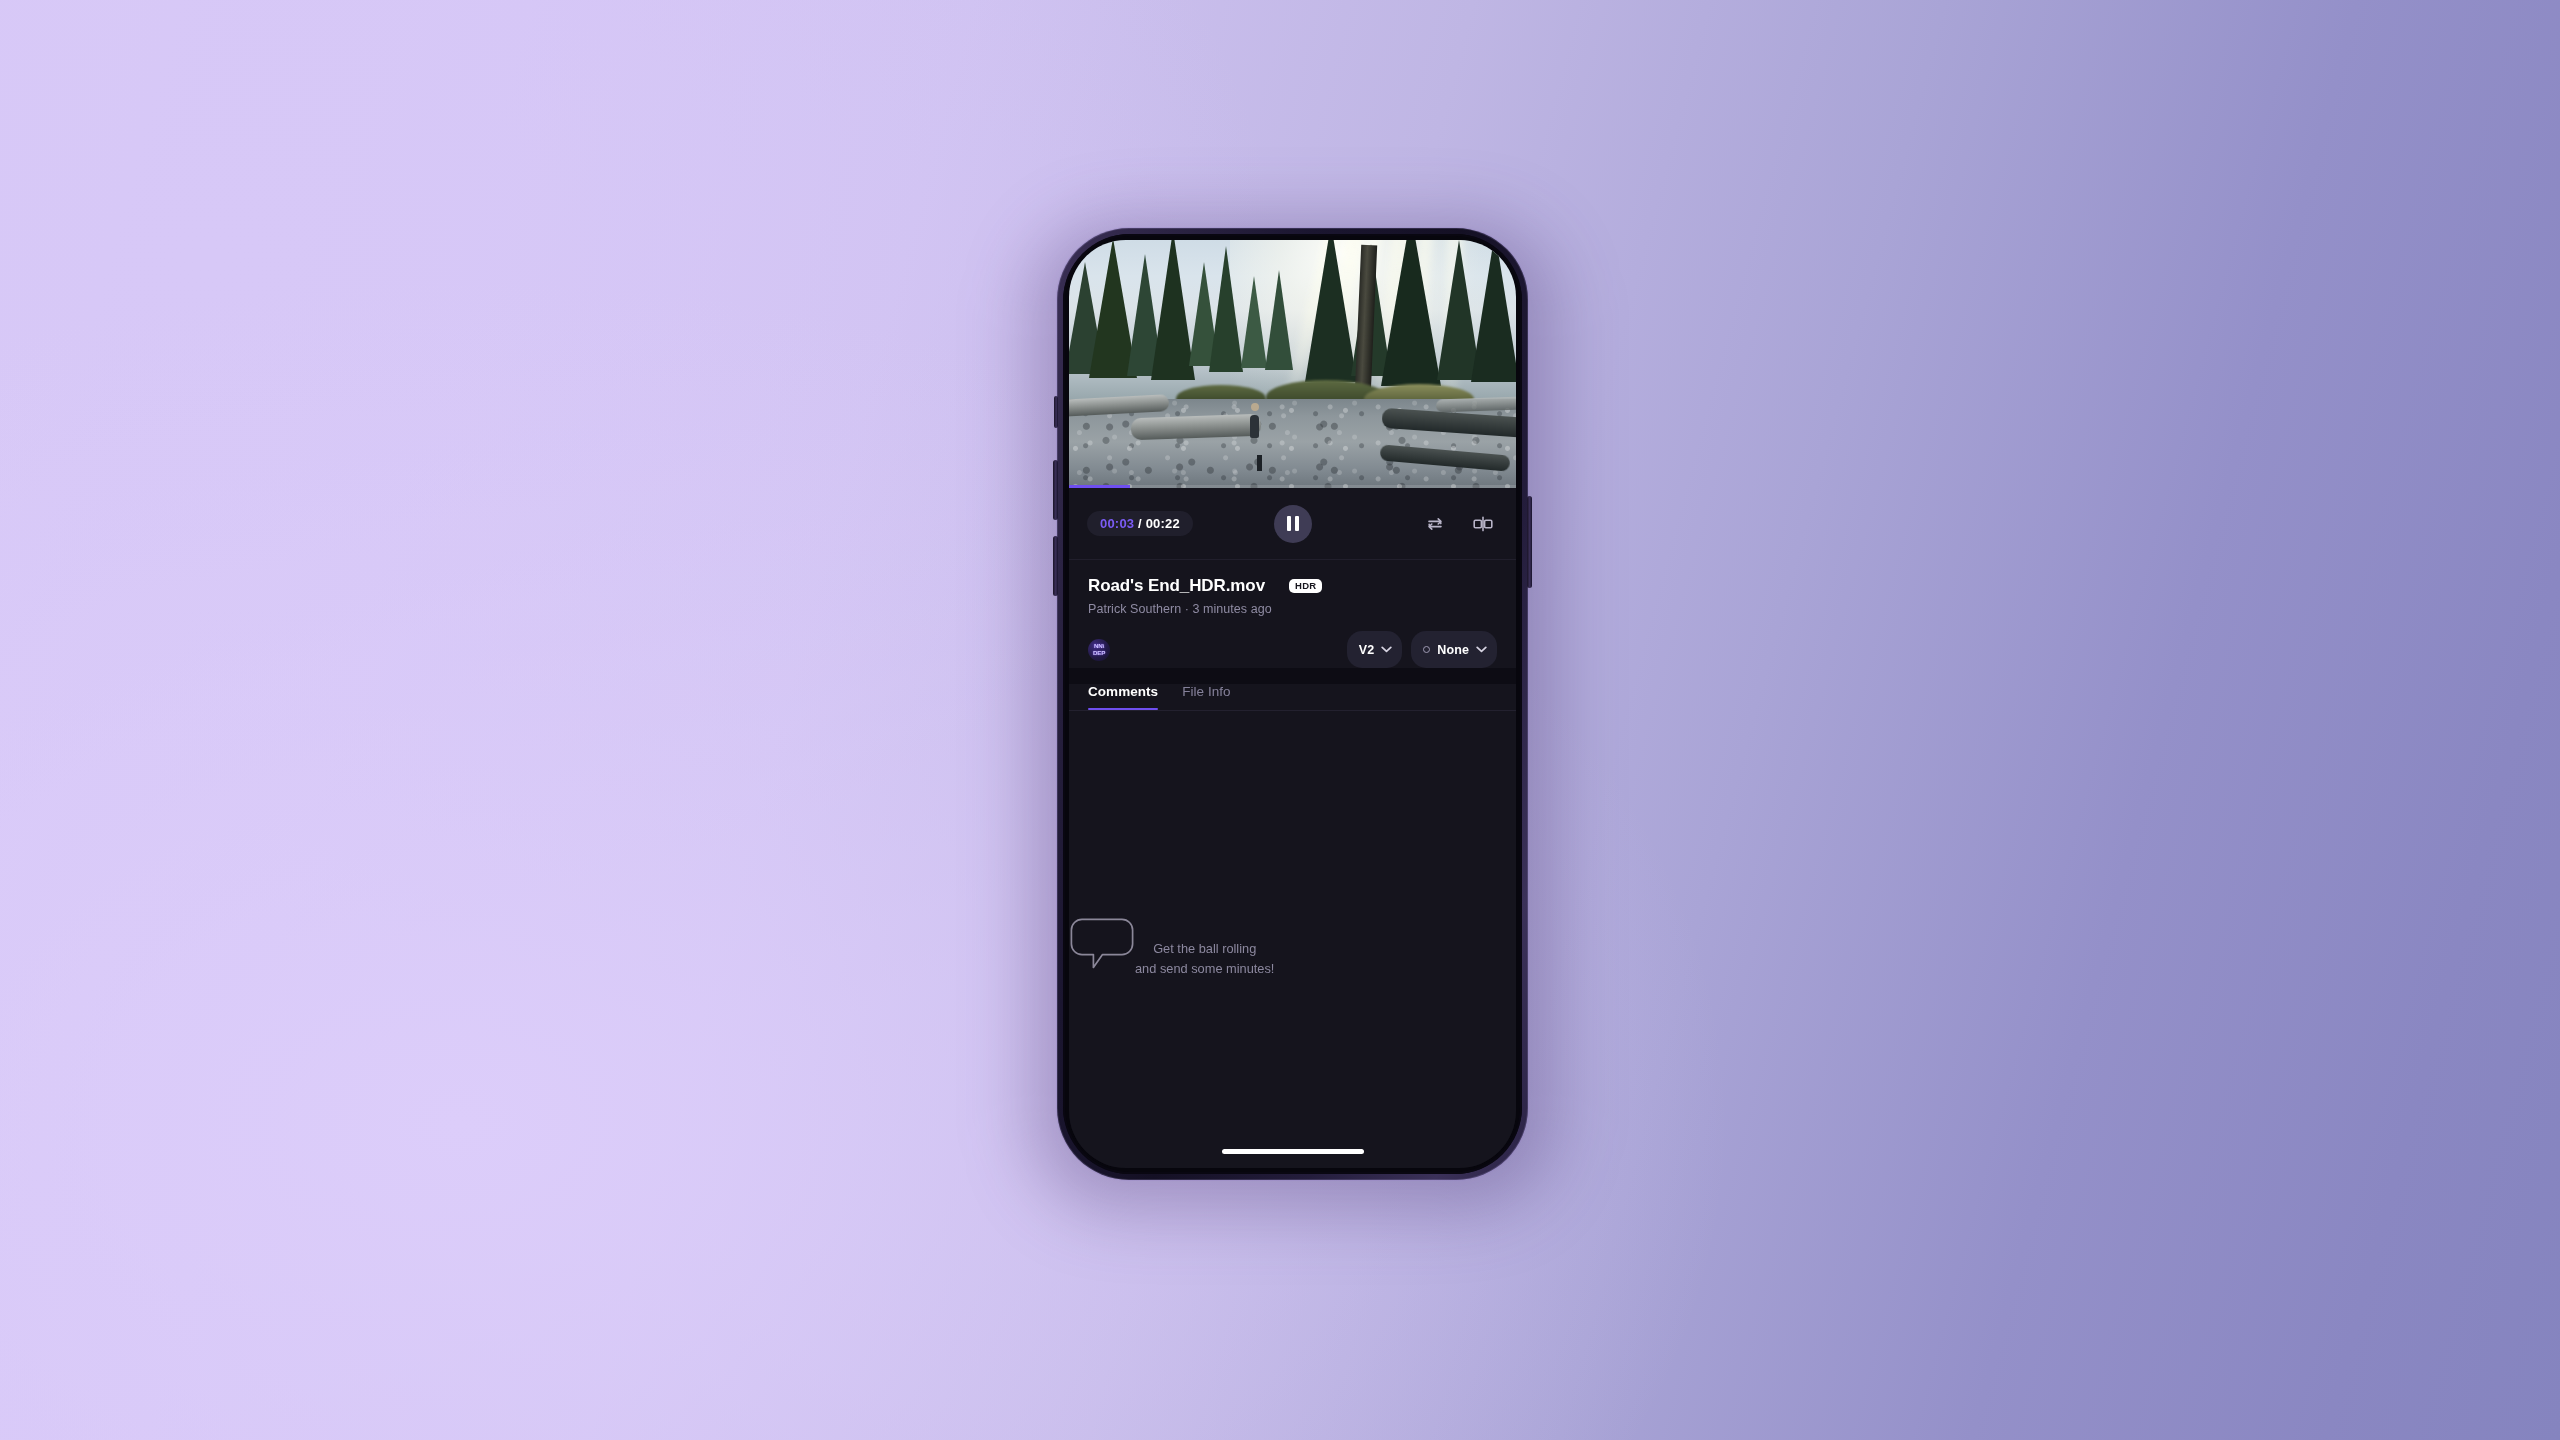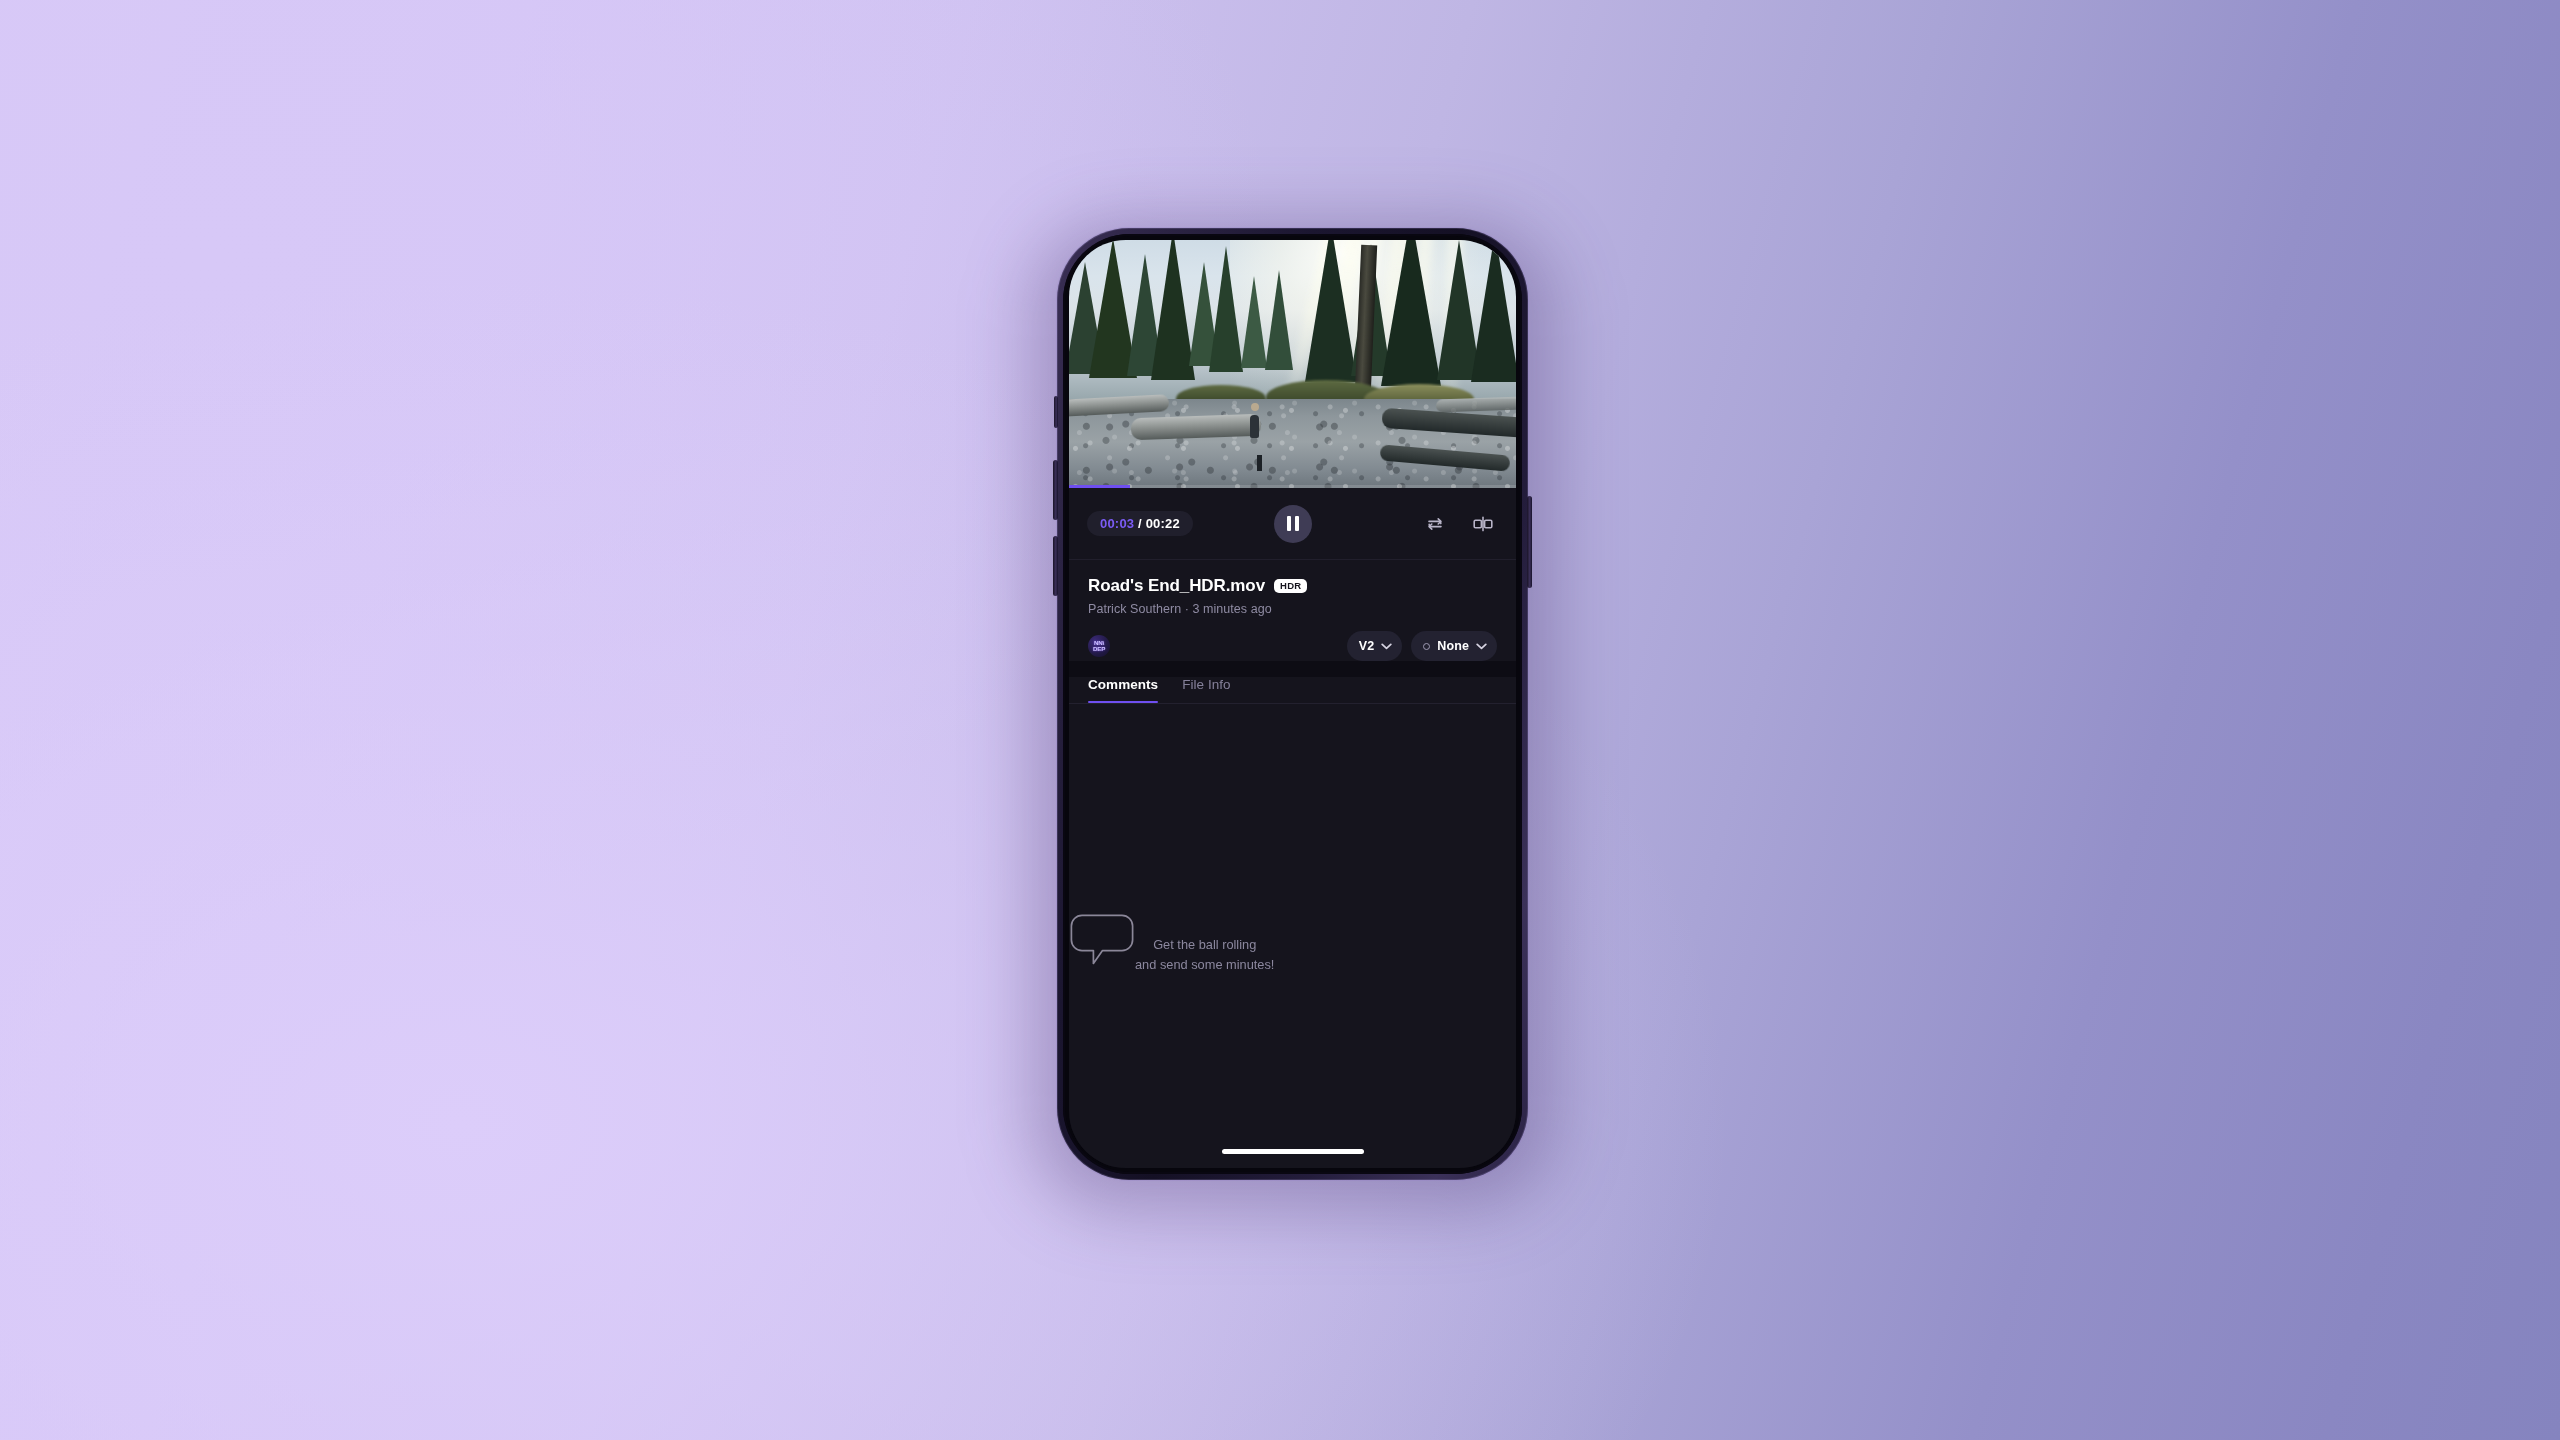--- a/index.html
+++ b/index.html
@@ -297,21 +297,21 @@
 
   
   .meta {
     flex:0 0 auto;
     padding:16px 19px 0 19px;
     background:#15141d;
   }
   .title-row {
     display:flex;
     align-items:center;
-    gap:9px;
+    gap:24px;
   }
   .file-title {
     color:#ffffff;
     font-size:17px;
     font-weight:700;
     letter-spacing:-0.1px;
   }
   .hdr-badge {
     background:#ffffff;
     color:#15141d;
@@ -353,21 +353,21 @@
     font-weight:700;
     line-height:1.02;
     color:#cfc4ff;
     letter-spacing:-0.2px;
     text-shadow:0 0 2px #7a4ff0;
   }
   .pill-group { margin-left:auto; display:flex; align-items:center; gap:9px; }
   .pill {
     background:#232231;
     border-radius:15px;
-    height:30px;
+    height:37px;
     padding:0 10px 0 12px;
     display:flex;
     align-items:center;
     gap:7px;
     cursor:pointer;
   }
   .pill-label {
     color:#ffffff;
     font-size:12.5px;
     font-weight:700;

